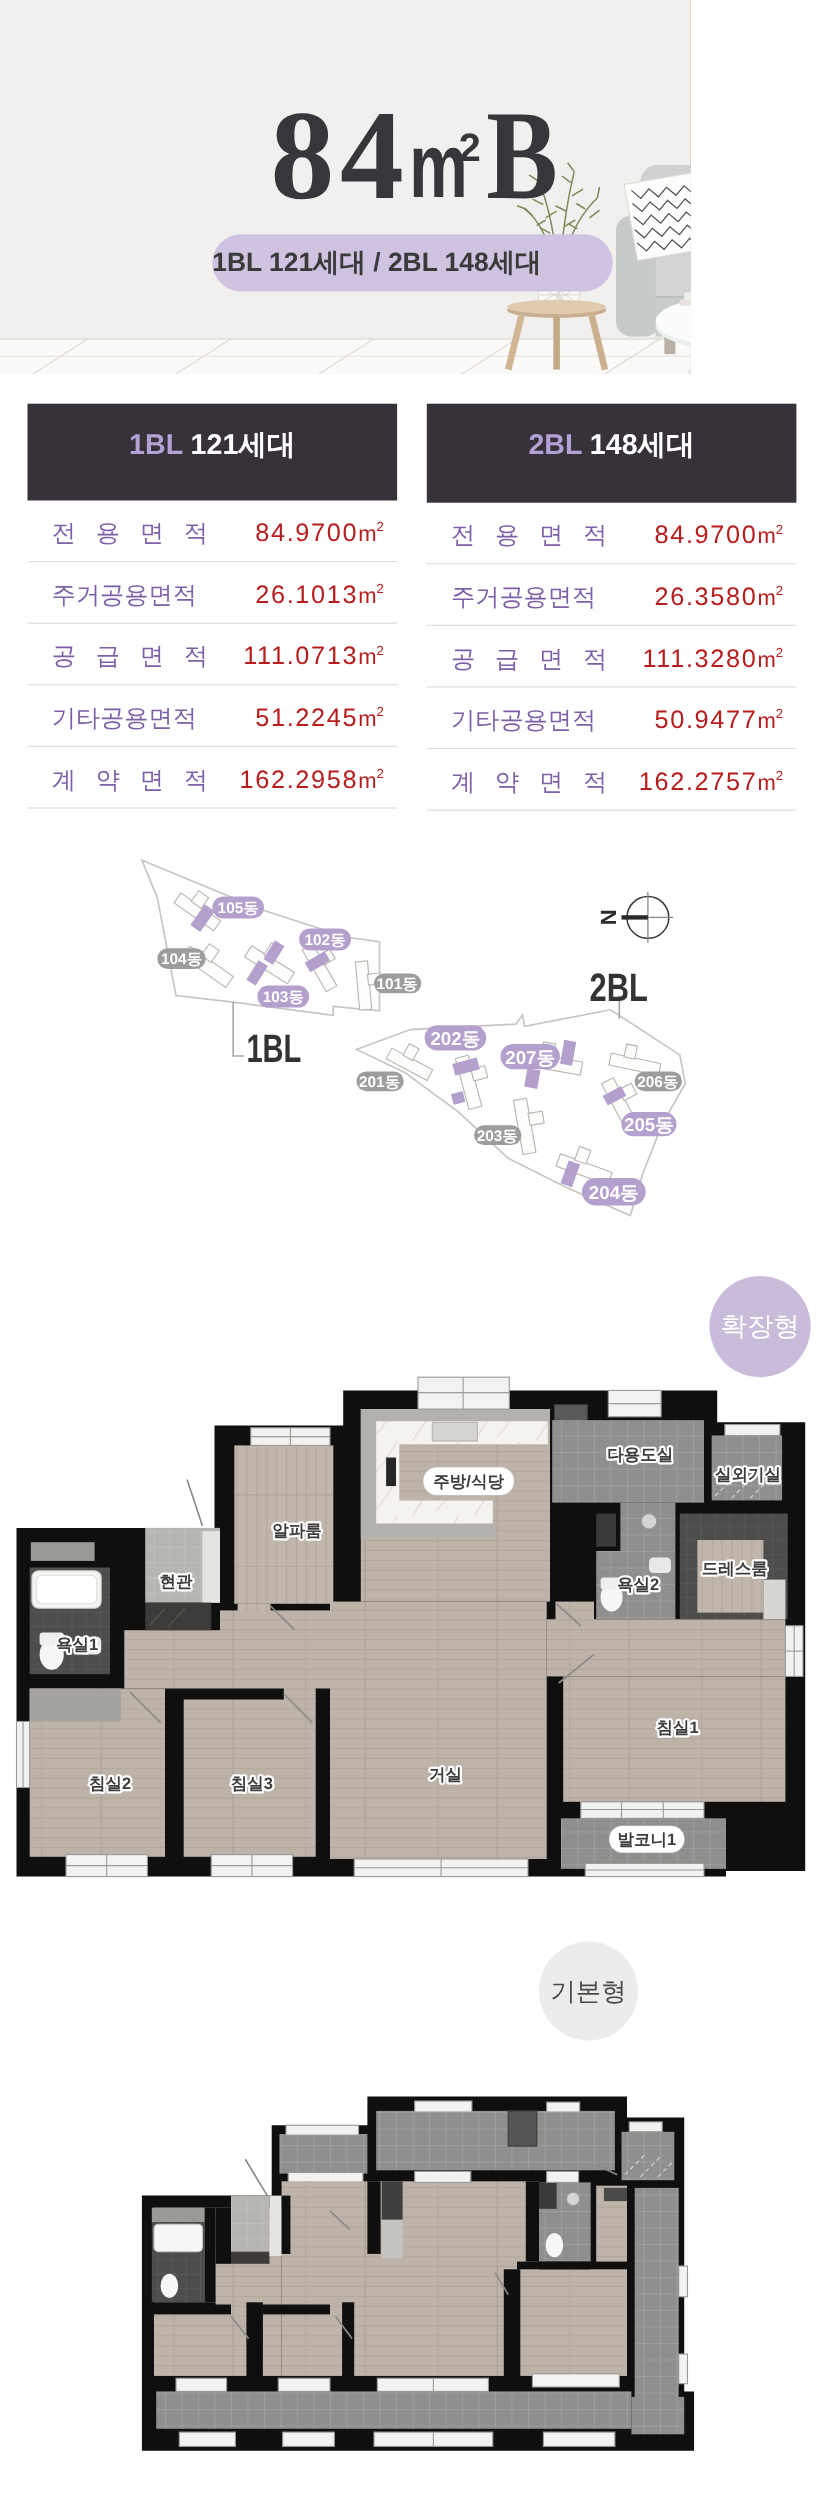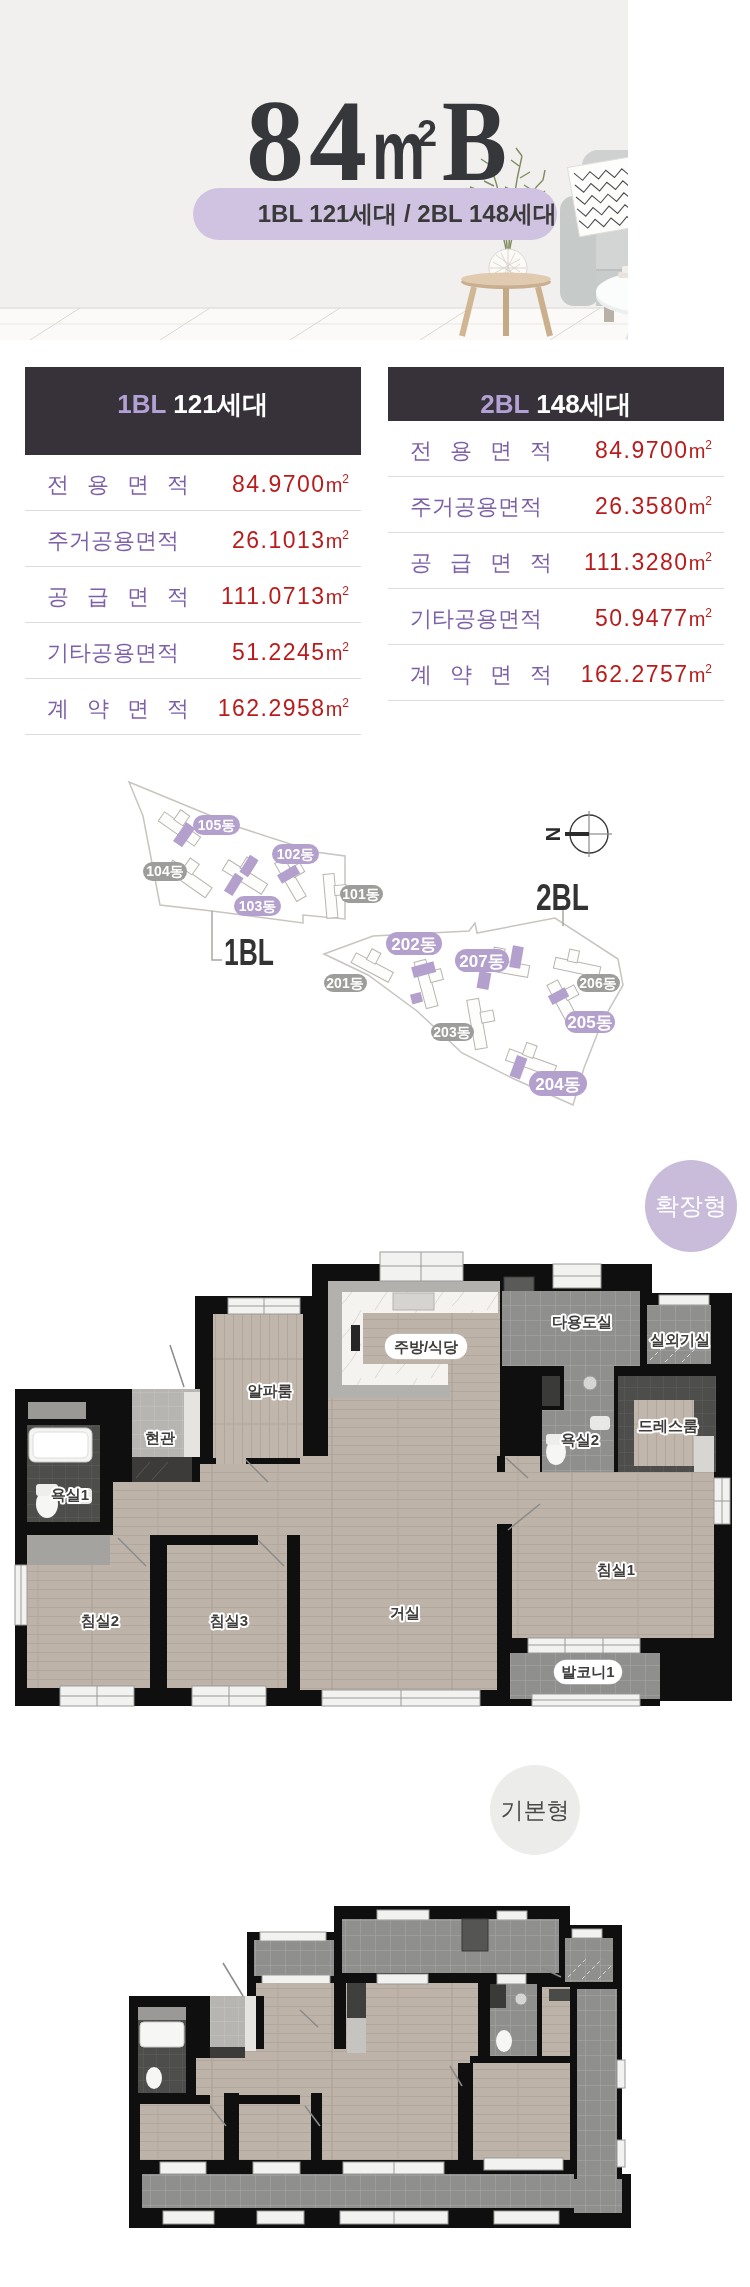--- a/index.html
+++ b/index.html
@@ -101,21 +101,21 @@
       </g>
     </svg>
 
     <svg class="abs" style="left:0;top:0;" width="750" height="260" viewBox="0 0 750 260">
       <text x="246" y="180" font-family="'Liberation Serif',serif" font-weight="bold" font-size="116" letter-spacing="5" fill="#35373a">84</text>
       <text x="372" y="179" font-family="'Liberation Sans',sans-serif" font-weight="bold" font-size="83" fill="#35373a" transform="scale(0.72 1)" style="transform-origin:372px 179px;">m</text>
       <text x="417" y="146" font-family="'Liberation Sans',sans-serif" font-weight="bold" font-size="36" fill="#35373a">2</text>
       <text x="442" y="180" font-family="'Liberation Serif',serif" font-weight="bold" font-size="116" fill="#35373a" transform="scale(0.84 1)" style="transform-origin:442px 180px;">B</text>
     </svg>
 
-    <div class="abs" style="left:193px;top:188px;width:364px;height:52px;border-radius:26px;background:#d0c3e2;color:#3a3a3a;font-size:24px;font-weight:bold;text-align:right;line-height:52px;">1BL 121세대 / 2BL 148세대</div>
+    <div class="abs" style="left:193px;top:213px;width:364px;height:52px;border-radius:26px;background:#d0c3e2;color:#3a3a3a;font-size:24px;font-weight:bold;text-align:left;line-height:52px;">1BL 121세대 / 2BL 148세대</div>
   </div>
 
   <div class="abs" style="left:25px;top:367px;width:336px;">
 
     <div style="height:88px;background:#37323a;text-align:center;line-height:74px;font-size:26px;font-weight:bold;color:#fff;"><span style="color:#b3a0d4;">1BL</span> 121세대</div>
 
     <div class="trow">
         <span class="tl">전 용 면 적</span>
         <span class="tv">84.9700<span class="um">m</span><span class="u2">2</span></span>
       </div>
@@ -132,21 +132,21 @@
         <span class="tv">51.2245<span class="um">m</span><span class="u2">2</span></span>
       </div>
     <div class="trow">
         <span class="tl">계 약 면 적</span>
         <span class="tv">162.2958<span class="um">m</span><span class="u2">2</span></span>
       </div>
   </div>
 
   <div class="abs" style="left:388px;top:367px;width:336px;">
 
-    <div style="height:54px;background:#37323a;text-align:center;line-height:74px;font-size:26px;font-weight:bold;color:#fff;"><span style="color:#b3a0d4;">2BL</span> 148세대</div>
+    <div style="height:90px;background:#37323a;text-align:center;line-height:74px;font-size:26px;font-weight:bold;color:#fff;"><span style="color:#b3a0d4;">2BL</span> 148세대</div>
 
     <div class="trow">
         <span class="tl">전 용 면 적</span>
         <span class="tv">84.9700<span class="um">m</span><span class="u2">2</span></span>
       </div>
     <div class="trow">
         <span class="tl">주거공용면적</span>
         <span class="tv">26.3580<span class="um">m</span><span class="u2">2</span></span>
       </div>
     <div class="trow">

